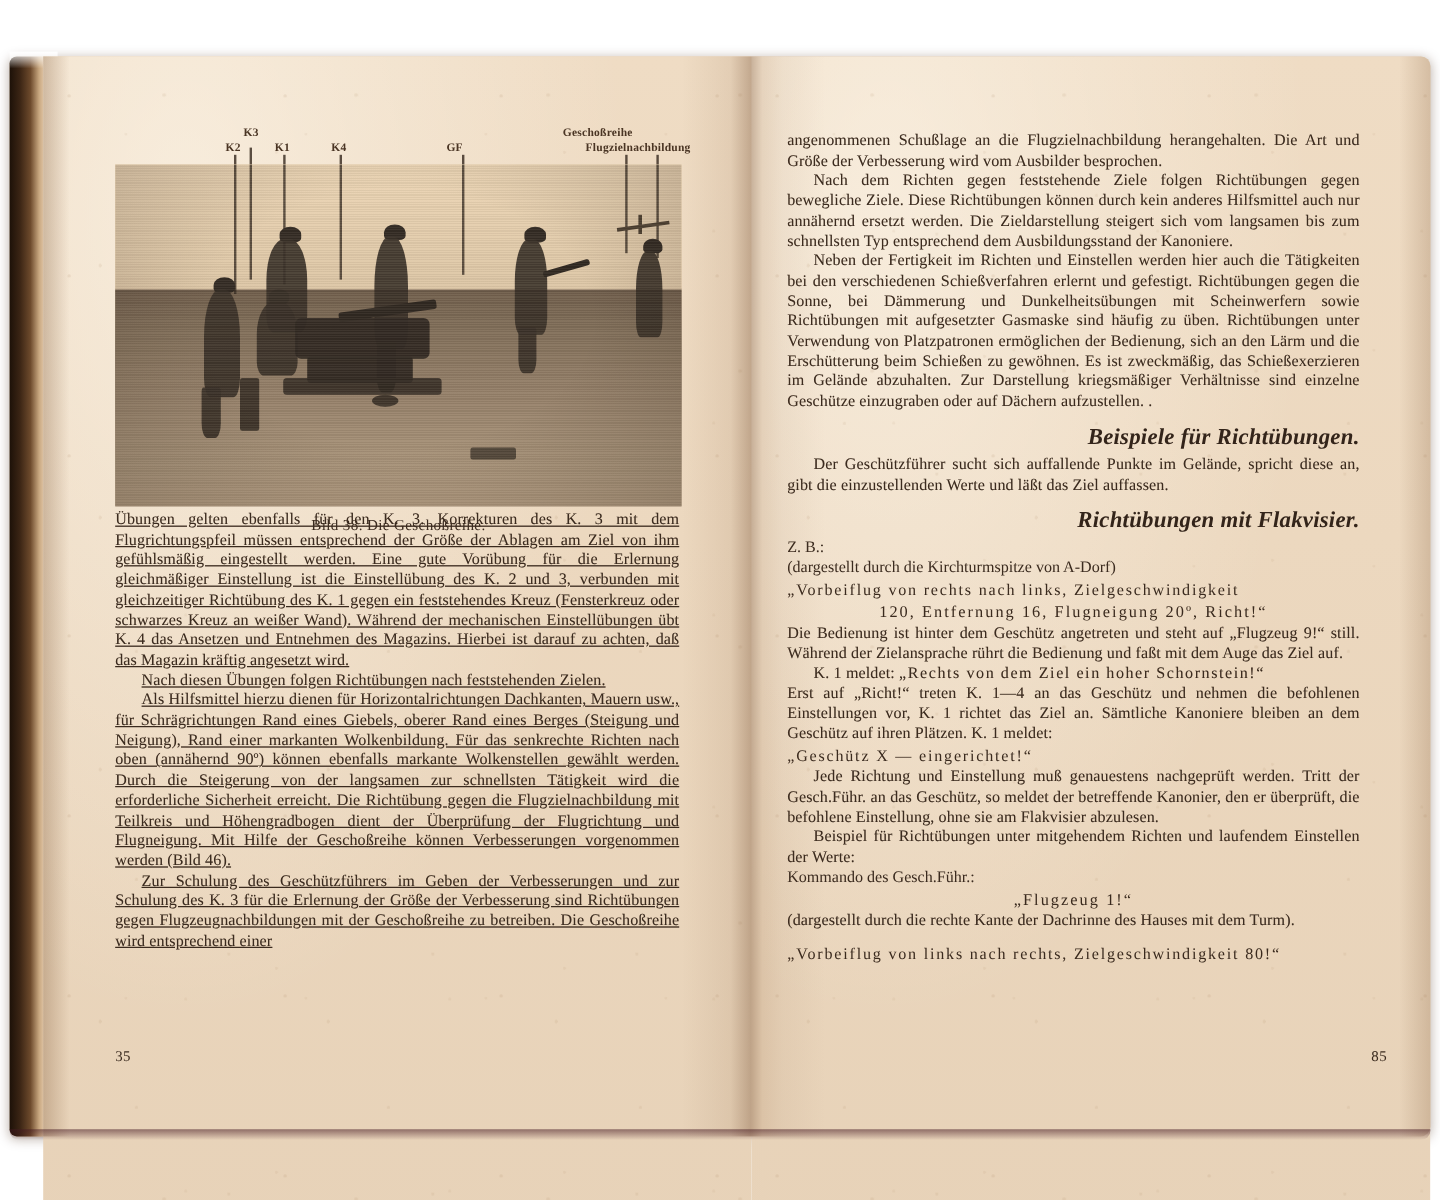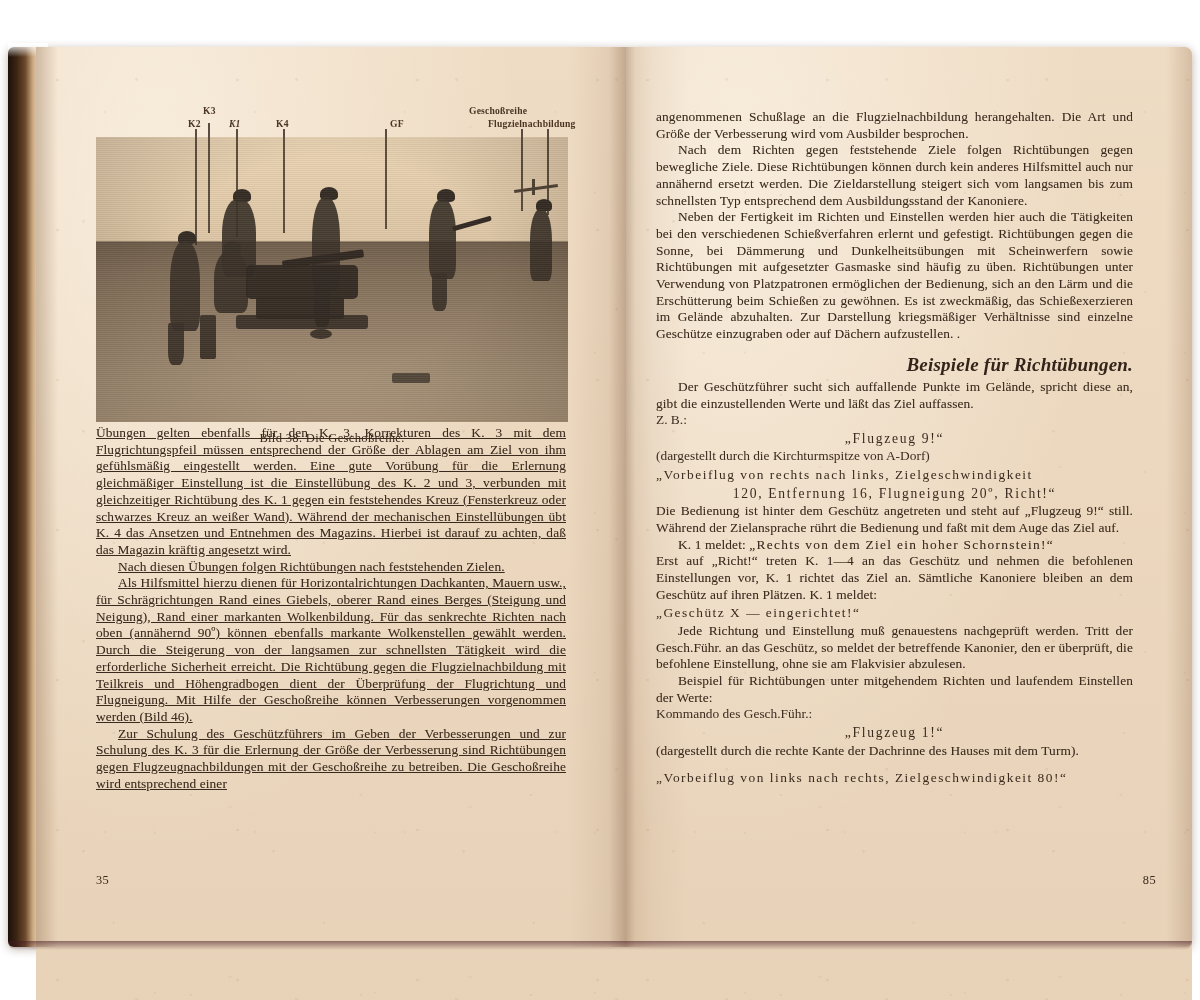--- a/index.html
+++ b/index.html
@@ -169,23 +169,23 @@
     <div class="board-left-fade"></div>
 
     <div class="leaf leaf-left">
       <div class="speckle"></div>
 
       <div class="figure">
 
         <div class="fig-labels">
           <span style="left:107px;top:0px;">K3</span>
           <span style="left:92px;top:13px;">K2</span>
-          <span style="left:133px;top:13px;font-style:italic;">K1</span>
+          <span style="left:133px;top:13px;">K1</span>
           <span style="left:180px;top:13px;">K4</span>
-          <span style="left:294px;top:13px;">GF</span>
+          <span style="left:276px;top:13px;">GF</span>
           <span style="left:373px;top:0px;">Geschoßreihe</span>
           <span style="left:392px;top:13px;">Flugzielnachbildung</span>
 
           <div class="pole" style="left:99px;top:24px;height:10px;"></div>
           <div class="pole" style="left:112px;top:18px;height:16px;"></div>
           <div class="pole" style="left:140px;top:24px;height:10px;"></div>
           <div class="pole" style="left:187px;top:24px;height:10px;"></div>
           <div class="pole" style="left:289px;top:24px;height:10px;"></div>
           <div class="pole" style="left:425px;top:24px;height:10px;"></div>
           <div class="pole" style="left:451px;top:24px;height:10px;"></div>
@@ -258,23 +258,23 @@
 
       <div class="textcol">
         <p class="para noindent">angenommenen Schußlage an die Flugzielnachbildung herangehalten. Die Art und Größe der Verbesserung wird vom Ausbilder besprochen.</p>
         <p class="para">Nach dem Richten gegen feststehende Ziele folgen Richtübungen gegen bewegliche Ziele. Diese Richtübungen können durch kein anderes Hilfsmittel auch nur annähernd ersetzt werden. Die Zieldarstellung steigert sich vom langsamen bis zum schnellsten Typ entsprechend dem Ausbildungsstand der Kanoniere.</p>
         <p class="para">Neben der Fertigkeit im Richten und Einstellen werden hier auch die Tätigkeiten bei den verschiedenen Schießverfahren erlernt und gefestigt. Richtübungen gegen die Sonne, bei Dämmerung und Dunkelheitsübungen mit Scheinwerfern sowie Richtübungen mit aufgesetzter Gasmaske sind häufig zu üben. Richtübungen unter Verwendung von Platzpatronen ermöglichen der Bedienung, sich an den Lärm und die Erschütterung beim Schießen zu gewöhnen. Es ist zweckmäßig, das Schießexerzieren im Gelände abzuhalten. Zur Darstellung kriegsmäßiger Verhältnisse sind einzelne Geschütze einzugraben oder auf Dächern aufzustellen.   .</p>
 
         <h3 class="head">Beispiele für Richtübungen.</h3>
 
         <p class="para">Der Geschützführer sucht sich auffallende Punkte im Gelände, spricht diese an, gibt die einzustellenden Werte und läßt das Ziel auffassen.</p>
 
+        <h3 class="head">Richtübungen mit Flakvisier.</h3>
 
         <span class="plain">Z. B.:</span>
-        <span class="cmd">„Flugzeug 9!“</span>
         <span class="plain">(dargestellt durch die Kirchturmspitze von A-Dorf)</span>
         <span class="cmd-left">„Vorbeiflug von rechts nach links, Zielgeschwindigkeit</span>
         <span class="cmd">120, Entfernung 16, Flugneigung 20º, Richt!“</span>
 
         <p class="para noindent">Die Bedienung ist hinter dem Geschütz angetreten und steht auf „Flugzeug 9!“ still. Während der Zielansprache rührt die Bedienung und faßt mit dem Auge das Ziel auf.</p>
 
         <p class="para nojust" style="text-indent:22px;"><span>K. 1 meldet:</span> <span style="letter-spacing:1.3px;">„Rechts von dem Ziel ein hoher Schornstein!“</span></p>
         <p class="para noindent">Erst auf „Richt!“ treten K. 1—4 an das Geschütz und nehmen die befohlenen Einstellungen vor, K. 1 richtet das Ziel an. Sämtliche Kanoniere bleiben an dem Geschütz auf ihren Plätzen. K. 1 meldet:</p>
         <span class="cmd-left">„Geschütz X — eingerichtet!“</span>
 

